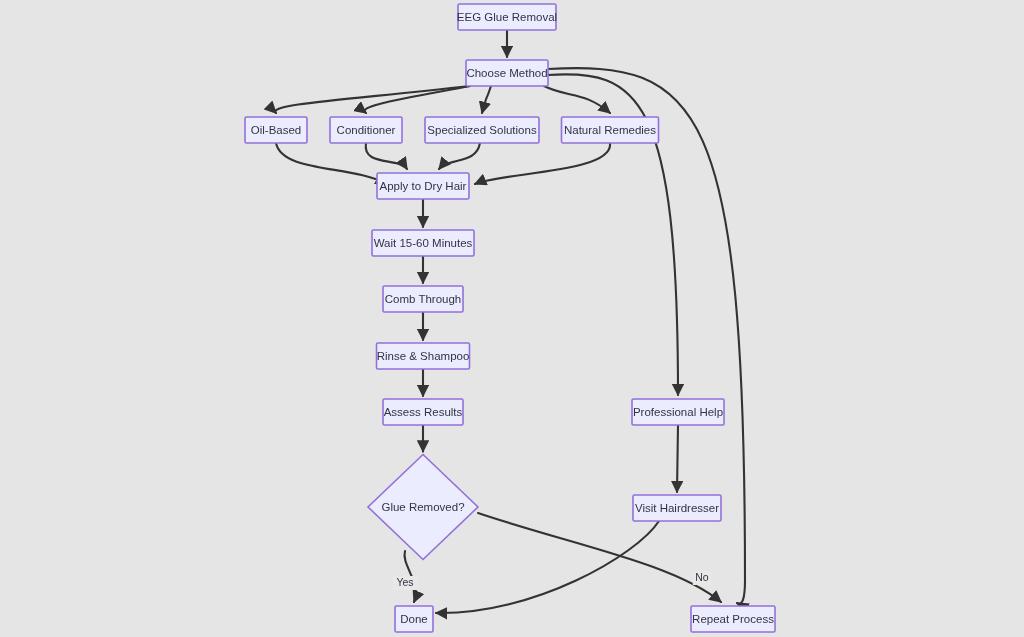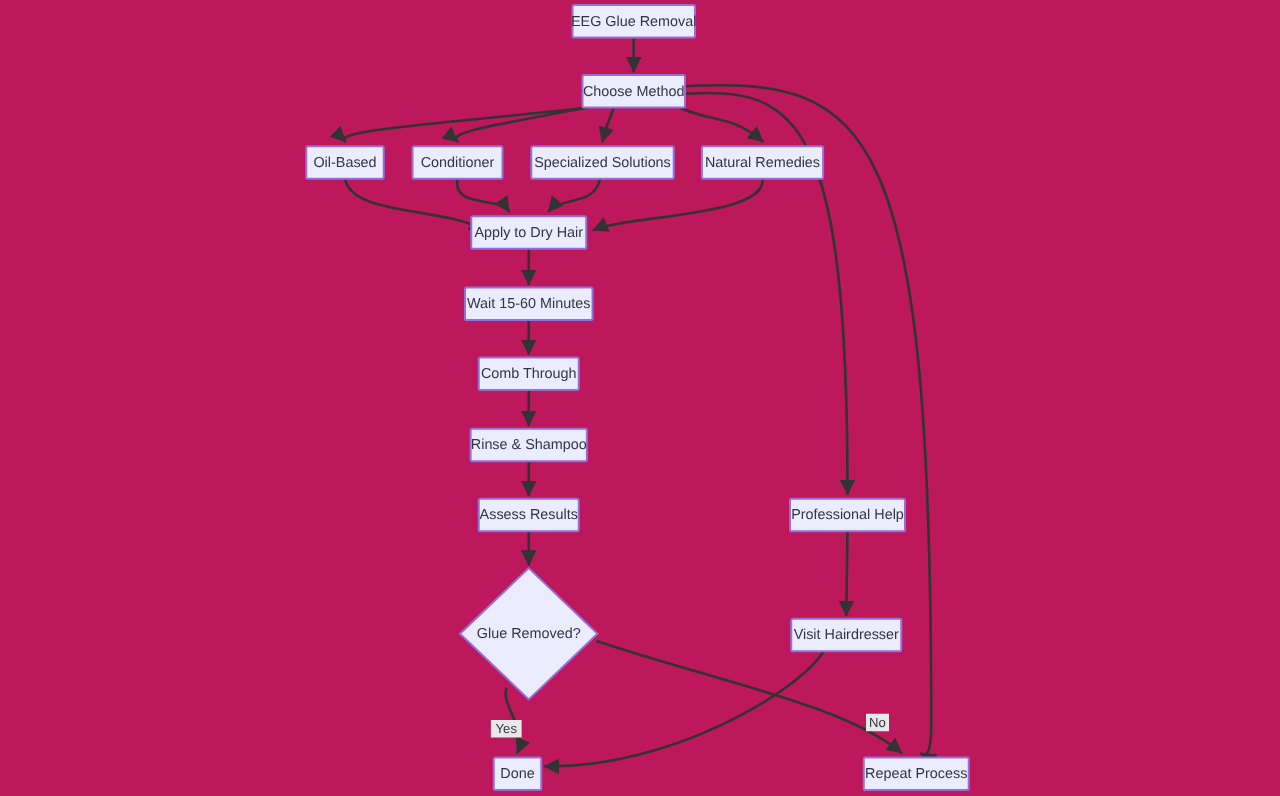--- a/index.html
+++ b/index.html
@@ -10,21 +10,21 @@
   body {
     width: 1024px;
     height: 637px;
     overflow: hidden;
     font-family: "Liberation Sans", sans-serif;
   }
   #flow-root {
     position: relative;
     width: 1024px;
     height: 637px;
-    background: #be185d;
+    background: #e5e5e5;
   }
   svg#flow-svg {
     display: block;
     width: 1024px;
     height: 637px;
   }
   .node-rect {
     fill: #ececff;
     stroke: #9370db;
     stroke-width: 1.6;

